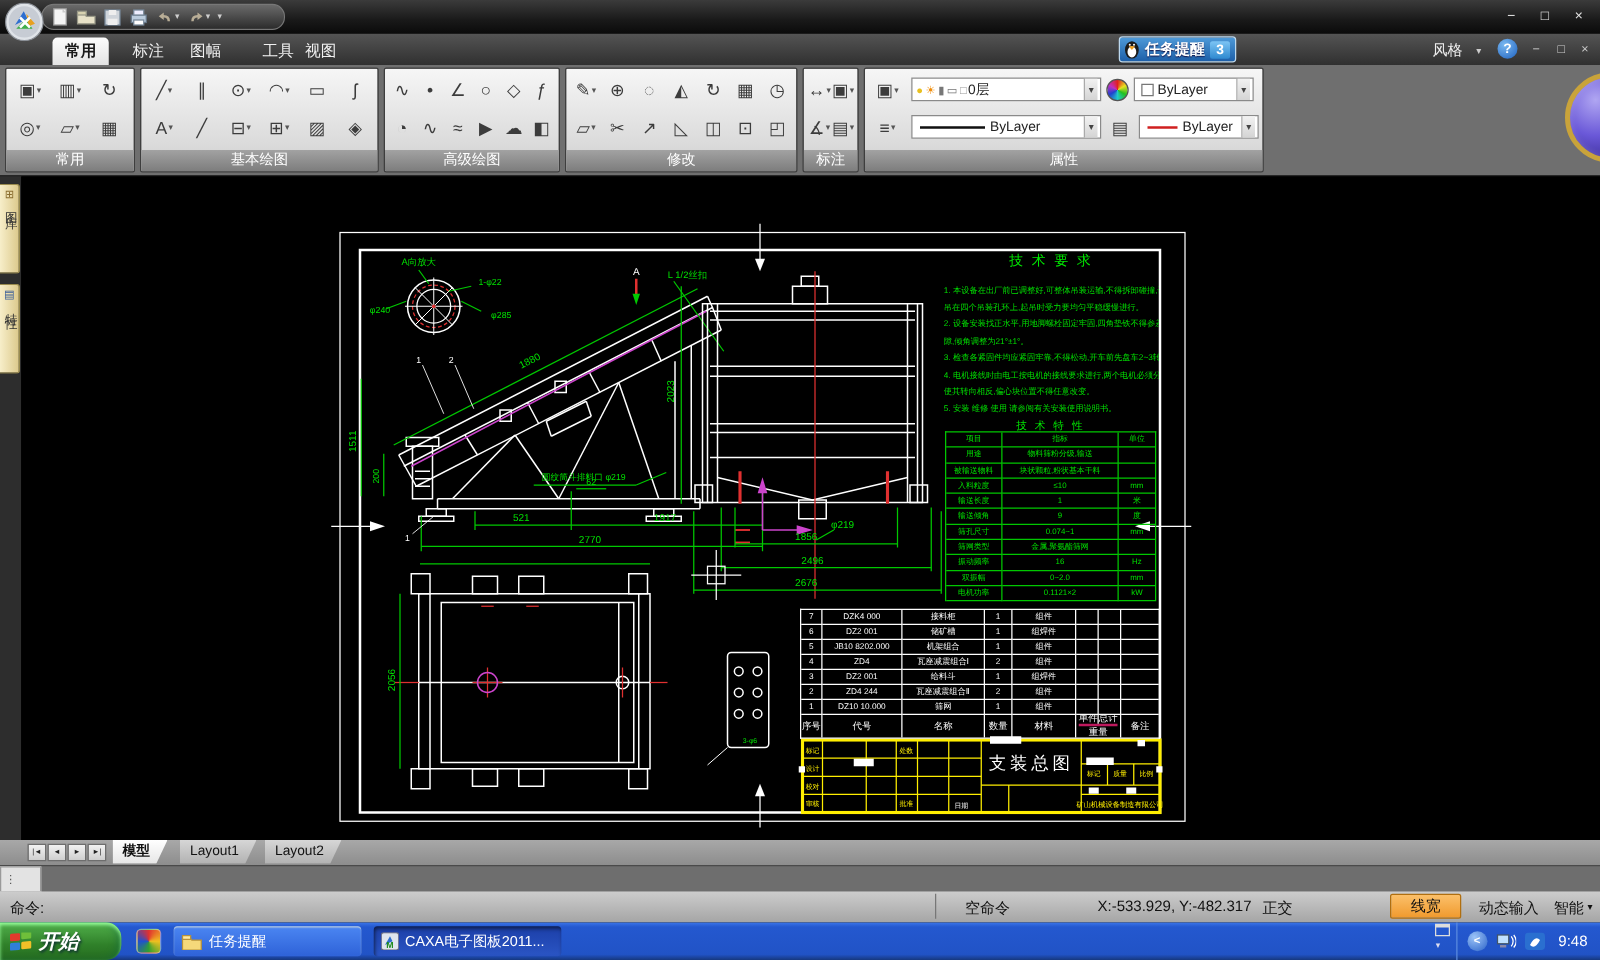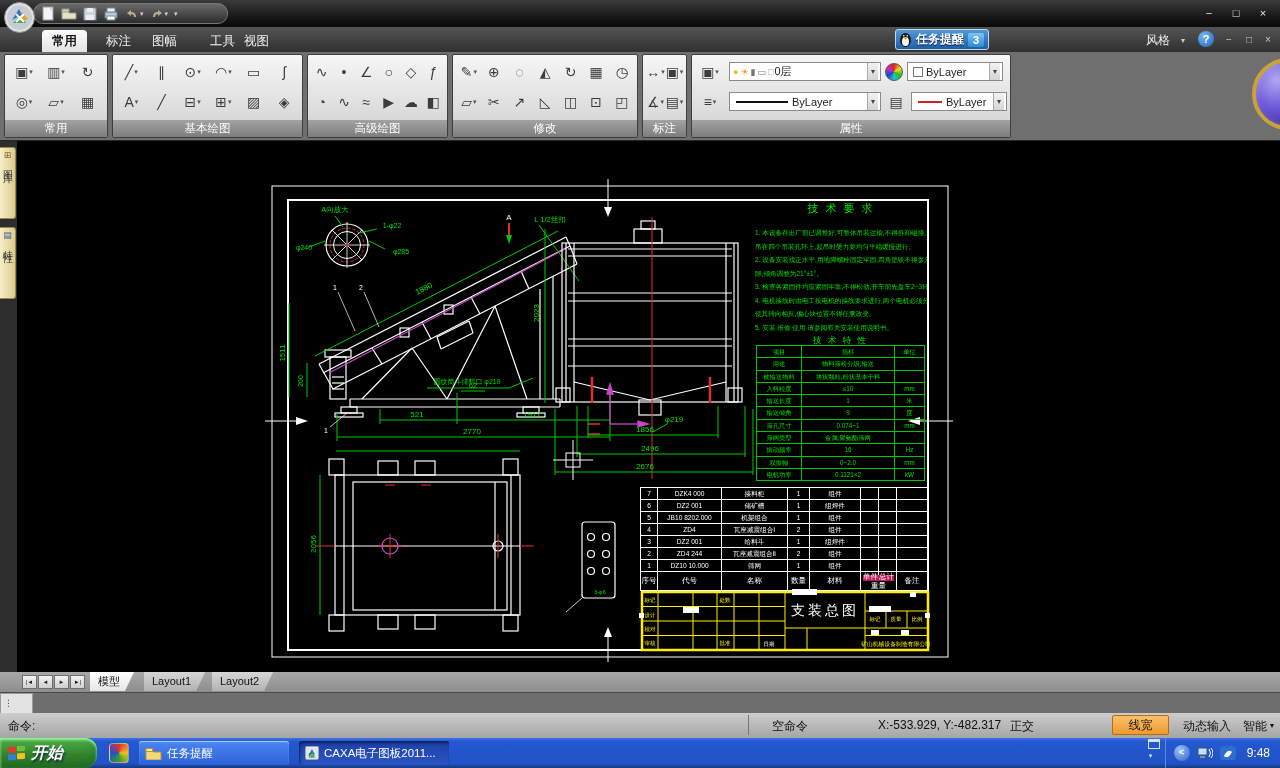--- a/index.html
+++ b/index.html
@@ -102,40 +102,40 @@
   .bomrow{display:grid;grid-template-columns:17px 64px 66px 22px 51px 18px 18px 1fr;height:12px;}
   .bomrow>div{border-right:1px solid #fff;border-bottom:1px solid #fff;font-size:6.6px;
     line-height:11px;text-align:center;overflow:hidden;white-space:nowrap;}
   .bomrow>div:last-child{border-right:none;}
   .bomhead{display:grid;grid-template-columns:17px 64px 66px 22px 51px 36px 1fr;height:19px;
     border:1px solid #fff;border-top:none;}
   .bomhead>div{border-right:1px solid #fff;font-size:7.5px;display:flex;align-items:center;
     justify-content:center;overflow:hidden;}
   .bomhead>div:last-child{border-right:none;}
   .wcell{display:flex;flex-direction:column;font-size:5.5px;}
-  .wcell .wtop{display:flex;height:9px;border-bottom:6px solid #be185d;}
+  .wcell .wtop{display:flex;height:9px;border-bottom:2px solid #be185d;align-items:flex-end;}
   .wcell .wtop span{flex:1;text-align:center;line-height:9px;}
   .wcell .wtop span:first-child{border-right:1px solid #fff;}
   .wcell .wbot{text-align:center;line-height:9px;}
 
   
   #sphere{position:absolute;left:1252px;top:58px;width:72px;height:72px;border-radius:50%;
     background:radial-gradient(circle at 32% 28%,#b0a6f2,#6a58d8 45%,#3c2f9a 80%,#2a2070);
     border:4px solid #c9a33a;box-shadow:inset 0 0 6px #fff3;z-index:40;}
 
   
   #eoprow{position:absolute;left:0;top:672px;width:1280px;height:20px;
     background:linear-gradient(#a8a8a8,#8d8d8d);}
   .navb{position:absolute;top:3px;width:15px;height:14px;background:linear-gradient(#f2f2f2,#cfcfcf);
     border:1px solid #6e6e6e;font-size:6px;line-height:12px;text-align:center;color:#222;}
   .eoptab{position:absolute;top:0px;height:19px;font-size:11px;line-height:19px;
     padding:0 14px 0 8px;color:#111;
     clip-path:polygon(0 0,100% 0,calc(100% - 9px) 100%,0 100%);
     background:linear-gradient(#d6d6d6,#b2b2b2);}
-  .eoptab.active{background:linear-gradient(#ffffff,#e6e6e6);font-weight:normal;}
+  .eoptab.active{background:linear-gradient(#ffffff,#e6e6e6);font-weight:bold;}
   #cmdrow{position:absolute;left:0;top:692px;width:1280px;height:21px;background:#6e6e6e;
     border-top:1px solid #4a4a4a;}
   #cmdhandle{position:absolute;left:0;top:0;width:33px;height:21px;background:#e3e3e3;
     border:1px solid #9a9a9a;color:#555;font-size:9px;line-height:19px;padding-left:3px;}
   #statusrow{position:absolute;left:0;top:713px;width:1280px;height:25px;
     background:linear-gradient(#cdcdcd,#a5a5a5);color:#111;font-size:12px;}
   #statusrow .sitem{position:absolute;top:5px;white-space:nowrap;}
   #lw-btn{position:absolute;left:1112px;top:2px;width:57px;height:20px;text-align:center;
     line-height:19px;background:linear-gradient(#fbc06a,#f09a2e);border:1px solid #b06f10;
     border-radius:2px;}

